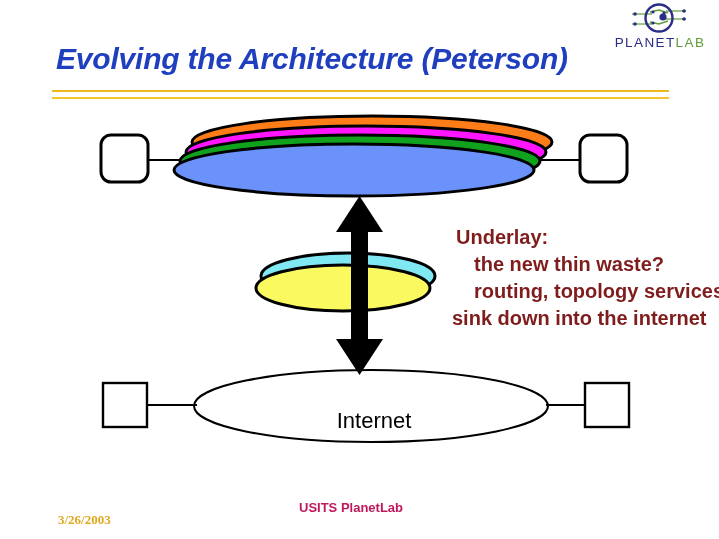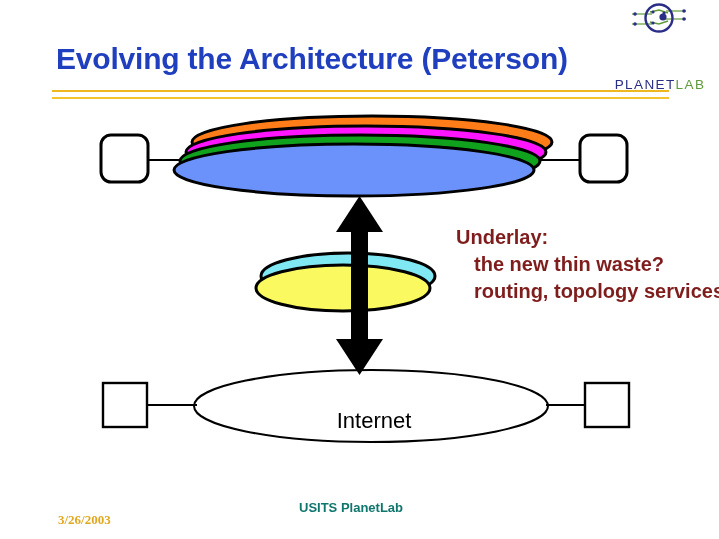--- a/index.html
+++ b/index.html
@@ -36,37 +36,37 @@
   #logo-text {
     position: absolute;
     left: 0px;
     top: 33px;
     width: 112px;
     text-align: center;
     font-family: "Liberation Sans", sans-serif;
     font-size: 13.5px;
     letter-spacing: 1.4px;
     white-space: nowrap;
-    margin-top: 42px;
   }
   .logo-planet { color: #2b2e86; }
   .logo-lab    { color: #5f9b3a; }
 
   
   #title {
     position: absolute;
     left: 56px;
     top: 42px;
     width: 620px;
     font-family: "Liberation Sans", sans-serif;
     font-size: 30px;
     font-weight: bold;
     color: #1f3fbf;
     letter-spacing: -0.2px;
     white-space: nowrap;
+    font-style: italic;
   }
   #title-rule {
     position: absolute;
     left: 52px;
     top: 90px;
     width: 617px;
     height: 5px;
     border-top: 2px solid #edb820;
     border-bottom: 2px solid #f2c52c;
   }
@@ -122,21 +122,21 @@
     white-space: nowrap;
     margin-top: 12px;
   }
   #footer-center {
     position: absolute;
     left: 299px;
     top: 500px;
     font-family: "Liberation Sans", sans-serif;
     font-size: 13px;
     font-weight: bold;
-    color: #0f766e;
+    color: #be185d;
     white-space: nowrap;
   }
 </style>
 </head>
 <body>
 
 <div id="slide">
 
   <div id="logo">
     <svg id="logo-mark" viewBox="0 0 58 34">
@@ -189,20 +189,21 @@
       <rect x="351" y="210" width="17" height="150" fill="#000"></rect>
       <polygon points="359.5,196 383,232 336,232" fill="#000"></polygon>
       <polygon points="359.5,375 383,339 336,339" fill="#000"></polygon>
     </g>
   </svg>
 
   <div id="underlay-text">
     <div class="l0">Underlay:</div>
     <div class="l1">the new thin waste?</div>
     <div class="l2">routing, topology services</div>
+    <div class="l3">sink down into the internet</div>
   </div>
 
   <div id="internet-label">Internet</div>
 
   <div id="footer-date">3/26/2003</div>
   <div id="footer-center">USITS PlanetLab</div>
 
 </div>
 
 </body></html>

